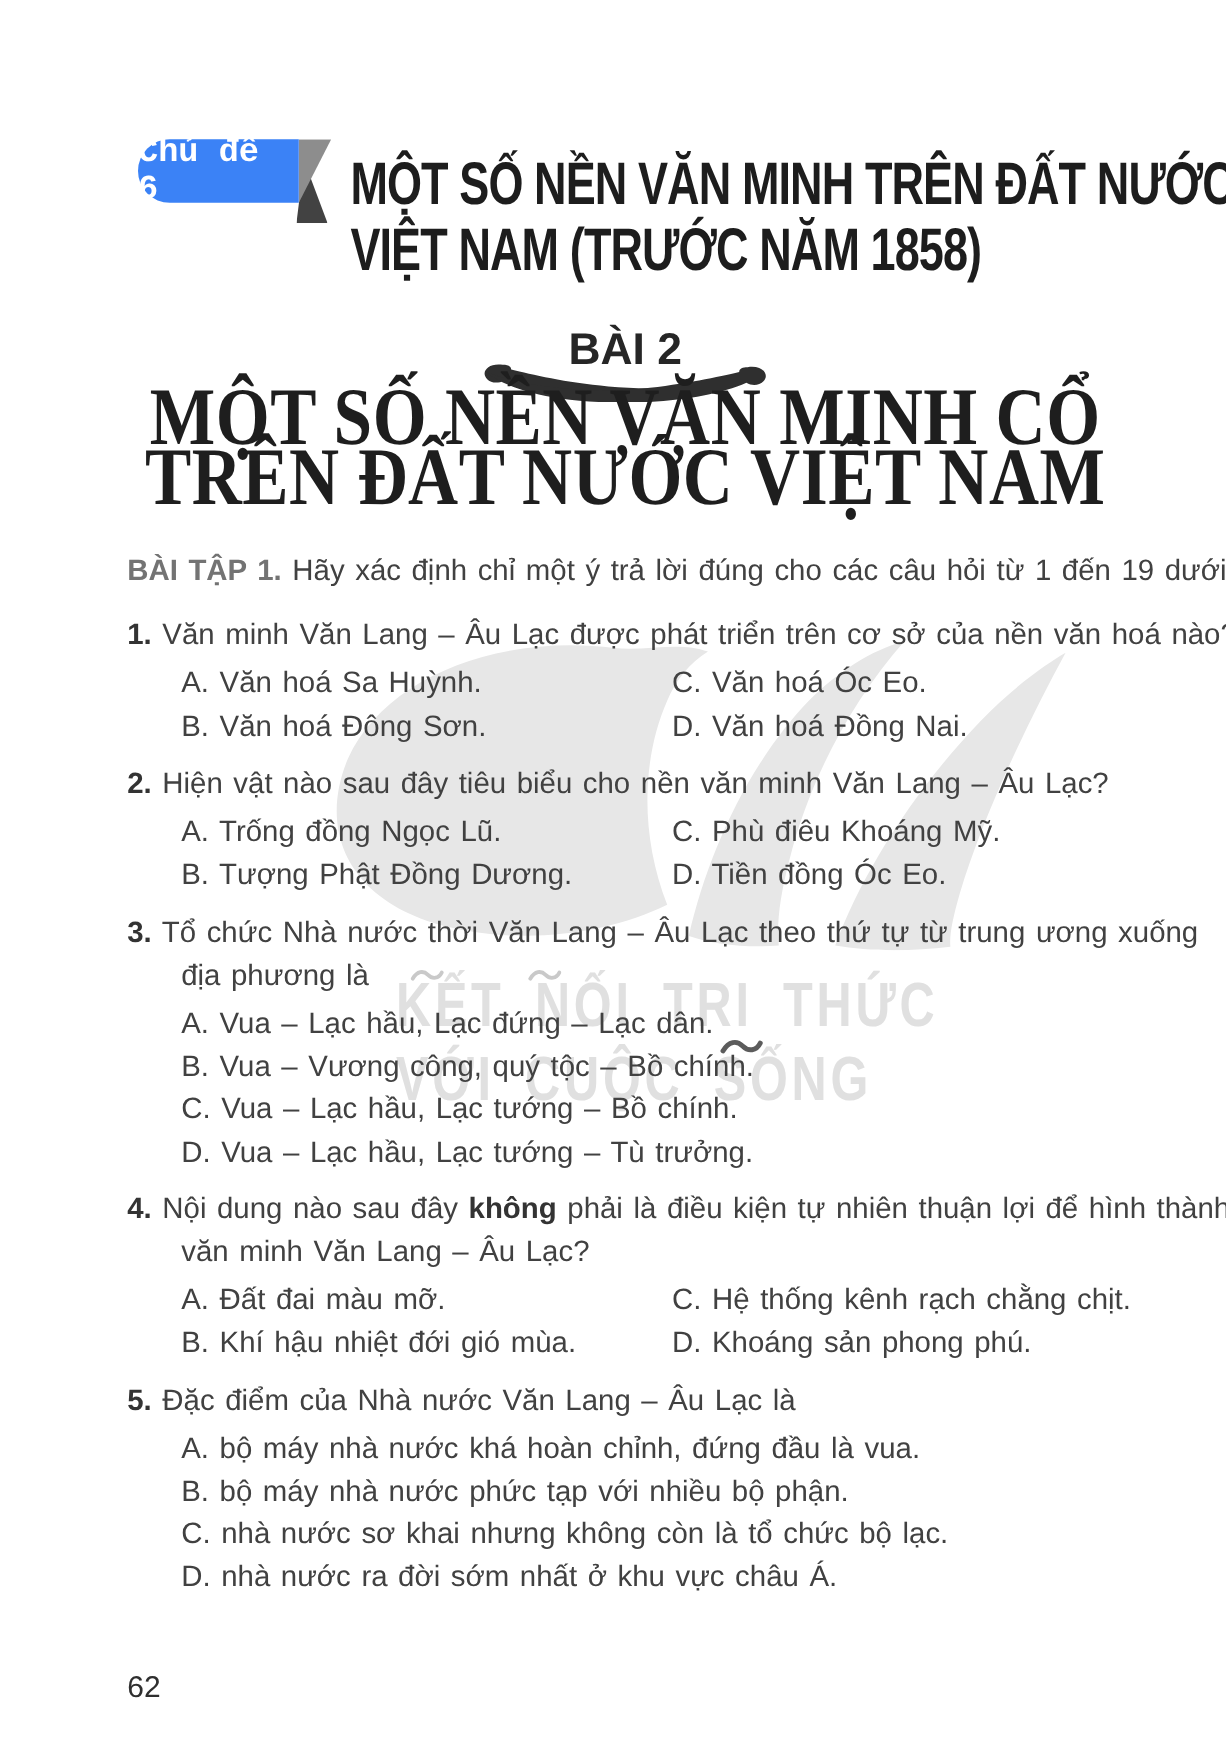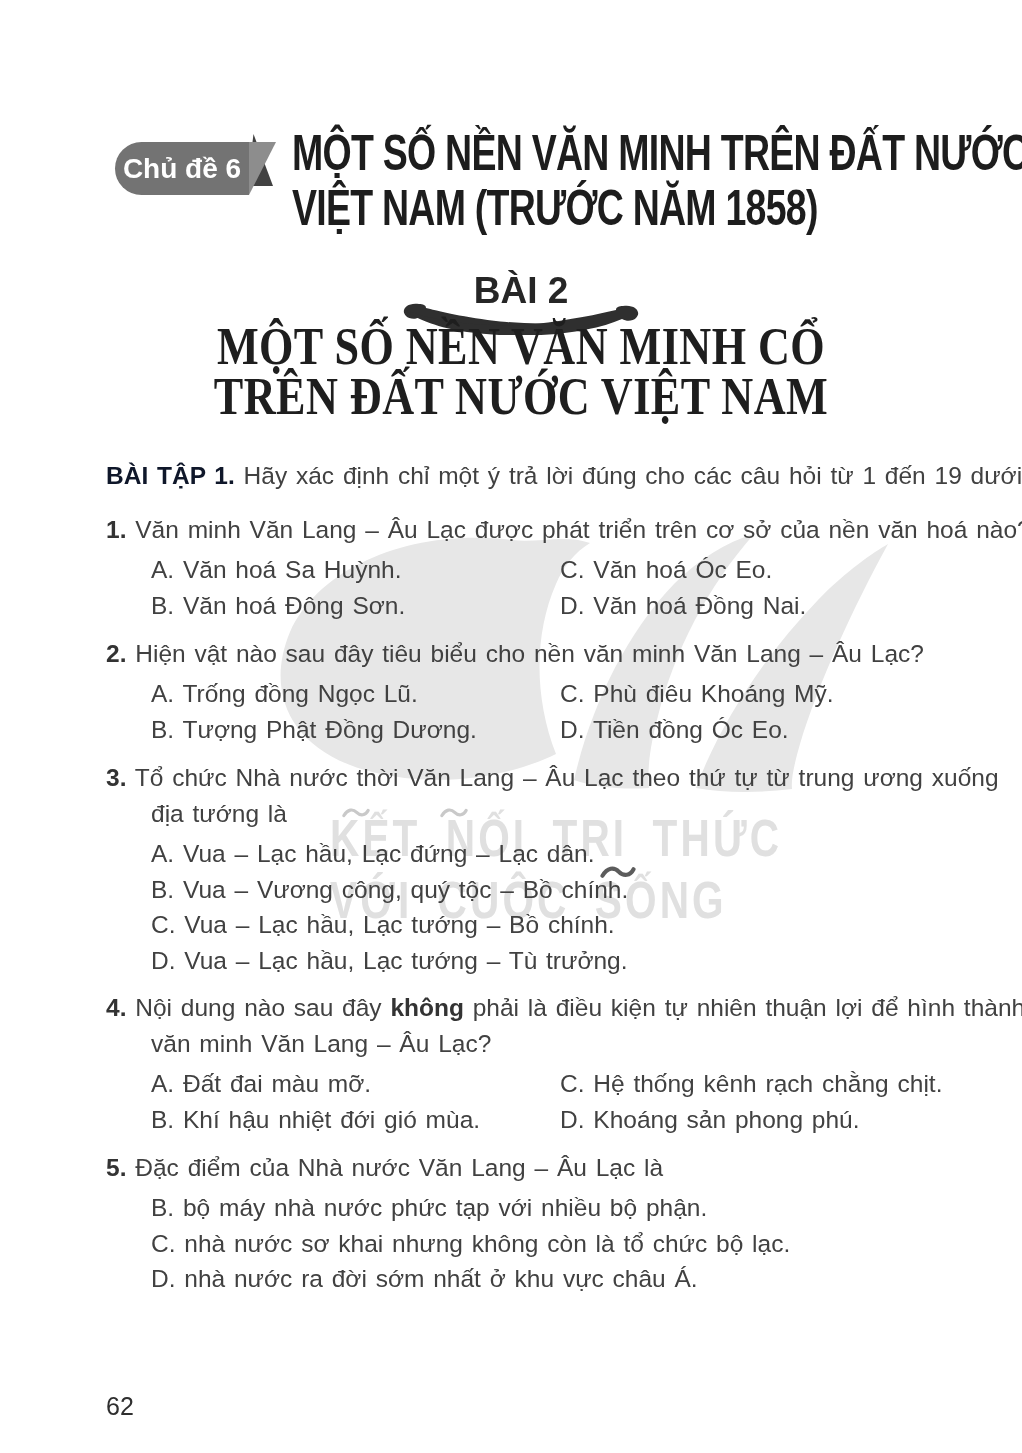--- a/index.html
+++ b/index.html
@@ -10,44 +10,44 @@
   .wm{position:absolute;z-index:0;}
   .wm-text{position:absolute;left:330px;font-weight:bold;font-size:52px;
            letter-spacing:4px;word-spacing:14px;color:#e0e0e0;white-space:nowrap;
            transform:scaleX(.78);transform-origin:left top;
            font-family:"Liberation Sans","DejaVu Sans",sans-serif;}
   .wm-accent{position:absolute;}
 
   
   .topic-badge-shadow{position:absolute;left:247px;top:134px;width:26px;height:52px;
         background:#424242;clip-path:polygon(25% 0,100% 100%,0 100%);z-index:1;}
-  .topic-badge{position:absolute;left:115px;top:142px;width:134px;height:53px;
-        background:#737373;border-radius:27px 0 0 27px;z-index:2;
-        display:flex;align-items:center;justify-content:center;}
+  .topic-badge{position:absolute;left:115px;top:116px;width:134px;height:53px;
+        background:#3b82f6;border-radius:27px 0 0 27px;z-index:2;
+        display:flex;align-items:center;justify-content:center;font-family:Liberation Mono, monospace;}
   .topic-badge::after{content:"";position:absolute;left:100%;top:0;width:27px;height:100%;
         background:#8d8d8d;clip-path:polygon(0 0,100% 0,0 100%);}
   .topic-badge span{color:#ffffff;font-weight:bold;font-size:28px;letter-spacing:0;}
   .topic-title{position:absolute;left:292px;top:126px;z-index:2;color:#1d1d1d;
         font-weight:bold;font-size:50px;line-height:55px;letter-spacing:-1px;
         transform:scaleX(.75);transform-origin:left top;white-space:nowrap;}
 
   
   .lesson-label{position:absolute;left:521px;top:270px;transform:translateX(-50%);
         font-weight:bold;font-size:37px;color:#262626;z-index:2;white-space:nowrap;}
   .lesson-swoosh{position:absolute;left:521px;top:301px;transform:translateX(-50%);z-index:1;}
   .lesson-title{position:absolute;left:521px;top:322px;transform:translateX(-50%);z-index:2;
         font-family:"Liberation Serif","DejaVu Serif",serif;font-weight:bold;
-        font-size:52px;line-height:50px;color:#1e1e1e;text-align:center;white-space:nowrap;}
+        font-size:68px;line-height:50px;color:#1e1e1e;text-align:center;white-space:nowrap;}
   .lesson-title .tline{transform:scaleX(.85);transform-origin:center top;letter-spacing:.5px;}
 
   
   .content{position:absolute;left:106px;top:458px;width:860px;z-index:2;
         font-size:24.5px;line-height:36px;color:#414141;word-spacing:2px;}
   .instruction{margin:0 0 18px 0;white-space:nowrap;}
-  .instruction b{color:#0f172a;}
+  .instruction b{color:#737373;}
   .q{margin:0 0 12px 0;}
   .qtext{margin:0;padding-left:45px;text-indent:-45px;white-space:nowrap;}
   .qtext b{color:#333333;}
   .q-line2{display:block;text-indent:0;}
   .options{margin:4px 0 0 45px;}
   .grid2{display:grid;grid-template-columns:409px auto;}
   .opt{margin:0;line-height:36px;white-space:nowrap;}
   .col1 .opt{line-height:35.5px;}
 
   .page-number{position:absolute;left:106px;top:1392px;font-size:25px;color:#2f2f2f;z-index:2;}
@@ -112,21 +112,21 @@
       <p class="qtext"><b>2.</b> <span>Hiện vật nào sau đây tiêu biểu cho nền văn minh Văn Lang – Âu Lạc?</span></p>
       <div class="options grid2">
         <p class="opt"><span>A.</span> <span>Trống đồng Ngọc Lũ.</span></p>
         <p class="opt"><span>C.</span> <span>Phù điêu Khoáng Mỹ.</span></p>
         <p class="opt"><span>B.</span> <span>Tượng Phật Đồng Dương.</span></p>
         <p class="opt"><span>D.</span> <span>Tiền đồng Óc Eo.</span></p>
       </div>
     </div>
 
     <div class="q">
-      <p class="qtext"><b>3.</b> <span>Tổ chức Nhà nước thời Văn Lang – Âu Lạc theo thứ tự từ trung ương xuống</span><span class="q-line2">địa tướng là</span></p>
+      <p class="qtext"><b>3.</b> <span>Tổ chức Nhà nước thời Văn Lang – Âu Lạc theo thứ tự từ trung ương xuống</span><span class="q-line2">địa phương là</span></p>
       <div class="options col1">
         <p class="opt"><span>A.</span> <span>Vua – Lạc hầu, Lạc đứng – Lạc dân.</span></p>
         <p class="opt"><span>B.</span> <span>Vua – Vương công, quý tộc – Bồ chính.</span></p>
         <p class="opt"><span>C.</span> <span>Vua – Lạc hầu, Lạc tướng – Bồ chính.</span></p>
         <p class="opt"><span>D.</span> <span>Vua – Lạc hầu, Lạc tướng – Tù trưởng.</span></p>
       </div>
     </div>
 
     <div class="q">
       <p class="qtext"><b>4.</b> <span>Nội dung nào sau đây </span><b>không</b><span> phải là điều kiện tự nhiên thuận lợi để hình thành</span><span class="q-line2">văn minh Văn Lang – Âu Lạc?</span></p>
@@ -134,20 +134,21 @@
         <p class="opt"><span>A.</span> <span>Đất đai màu mỡ.</span></p>
         <p class="opt"><span>C.</span> <span>Hệ thống kênh rạch chằng chịt.</span></p>
         <p class="opt"><span>B.</span> <span>Khí hậu nhiệt đới gió mùa.</span></p>
         <p class="opt"><span>D.</span> <span>Khoáng sản phong phú.</span></p>
       </div>
     </div>
 
     <div class="q">
       <p class="qtext"><b>5.</b> <span>Đặc điểm của Nhà nước Văn Lang – Âu Lạc là</span></p>
       <div class="options col1">
+        <p class="opt"><span>A.</span> <span>bộ máy nhà nước khá hoàn chỉnh, đứng đầu là vua.</span></p>
         <p class="opt"><span>B.</span> <span>bộ máy nhà nước phức tạp với nhiều bộ phận.</span></p>
         <p class="opt"><span>C.</span> <span>nhà nước sơ khai nhưng không còn là tổ chức bộ lạc.</span></p>
         <p class="opt"><span>D.</span> <span>nhà nước ra đời sớm nhất ở khu vực châu Á.</span></p>
       </div>
     </div>
 
   </div>
 
   <div class="page-number">62</div>
 

